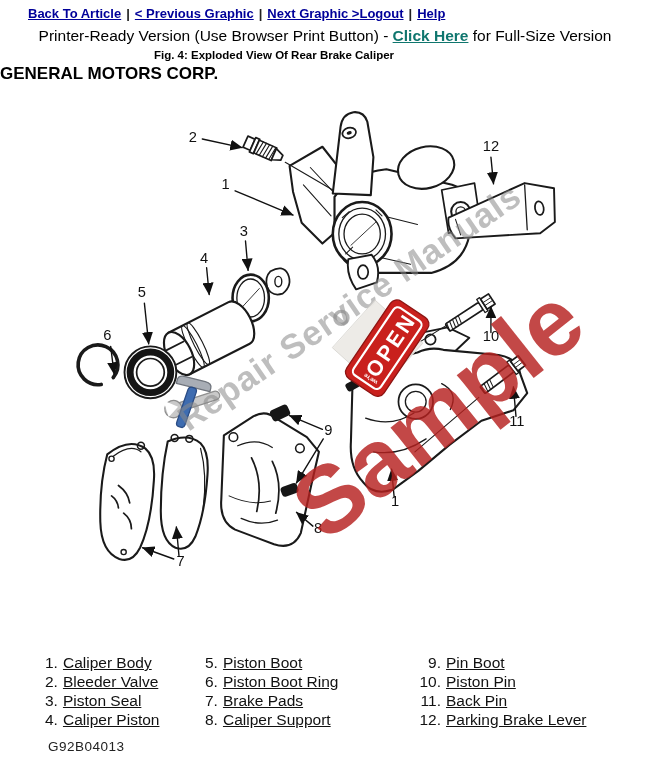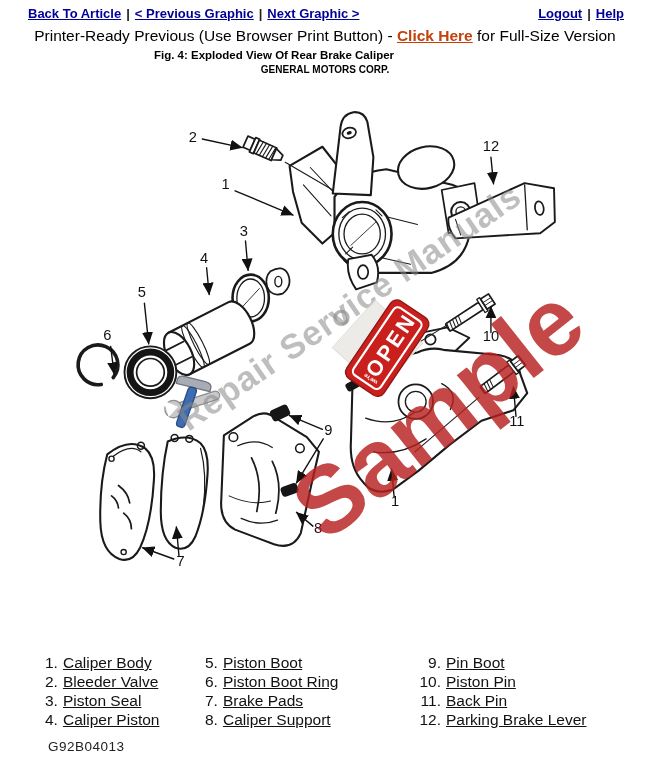--- a/index.html
+++ b/index.html
@@ -1,30 +1,30 @@
 <!DOCTYPE html>
 <html><head>
 <meta charset="utf-8">
 <style>
   html,body{margin:0;padding:0;background:#fff;}
   .page{position:relative;width:650px;height:764px;background:#ffffff;
         font-family:"Liberation Sans",sans-serif;color:#000;overflow:hidden;}
   
   .navbar{position:absolute;top:6px;left:28px;right:26px;display:flex;
-          justify-content:space-between;font-size:13px;font-weight:bold;}
+          justify-content:flex-start;font-size:13px;font-weight:bold;}
   .navbar a{color:#000099;text-decoration:underline;cursor:pointer;}
   .sep{color:#222;padding:0 5px;font-weight:bold;}
   
   .printer-line{position:absolute;top:27px;left:0;width:650px;text-align:center;
                 font-size:15.5px;color:#000;}
-  .printer-line a{color:#c2410c;font-weight:bold;text-decoration:underline;cursor:pointer;}
+  .printer-line a{color:#0f766e;font-weight:bold;text-decoration:underline;cursor:pointer;}
   .fig-caption{position:absolute;top:49px;left:0;width:548px;text-align:center;
                font-size:11.5px;font-weight:bold;}
-  .fig-source{position:absolute;top:64px;left:0;width:650px;text-align:center;
-              font-size:10px;font-weight:bold;}
+  .fig-source{position:absolute;top:64px;left:0;width:650px;text-align:left;
+              font-size:17px;font-weight:bold;}
   
   svg.diagram{position:absolute;left:0;top:88px;}
   
   .parts{position:absolute;top:653px;left:45px;display:grid;
          grid-template-columns:160px 212px auto;font-size:15.5px;line-height:19px;color:#111;}
   .parts .row{white-space:nowrap;text-decoration:underline;}
   .num{display:inline-block;margin-right:5px;}
   .col3 .num{width:24px;text-align:right;}
   .doc-id{position:absolute;top:739px;left:48px;font-size:13.5px;letter-spacing:.5px;color:#222;}
 </style>
@@ -36,21 +36,21 @@
   <div class="navbar">
     <span>
       <a>Back To Article</a><span class="sep">|</span><a>&lt; Previous Graphic</a><span class="sep">|</span><a>Next Graphic &gt;</a>
     </span>
     <span>
       <a>Logout</a><span class="sep">|</span><a>Help</a>
     </span>
   </div>
 
   <div class="printer-line">
-    <span>Printer-Ready Previous (Use Browser Print Button) - </span><a>Click Here</a><span> for Full-Size Version</span>
+    <span>Printer-Ready Version (Use Browser Print Button) - </span><a>Click Here</a><span> for Full-Size Version</span>
   </div>
 
   <div class="fig-caption">Fig. 4: Exploded View Of Rear Brake Caliper</div>
   <div class="fig-source">GENERAL MOTORS CORP.</div>
 
   <svg class="diagram" width="650" height="560" viewBox="0 88 650 648" fill="none" stroke="#1a1a1a" stroke-linecap="round" stroke-linejoin="round">
     <defs>
       <marker id="ah" markerWidth="10" markerHeight="8" refX="8.5" refY="4" orient="auto">
         <path d="M0,0 L9,4 L0,8 Z" fill="#111" stroke="none"></path>
       </marker>

